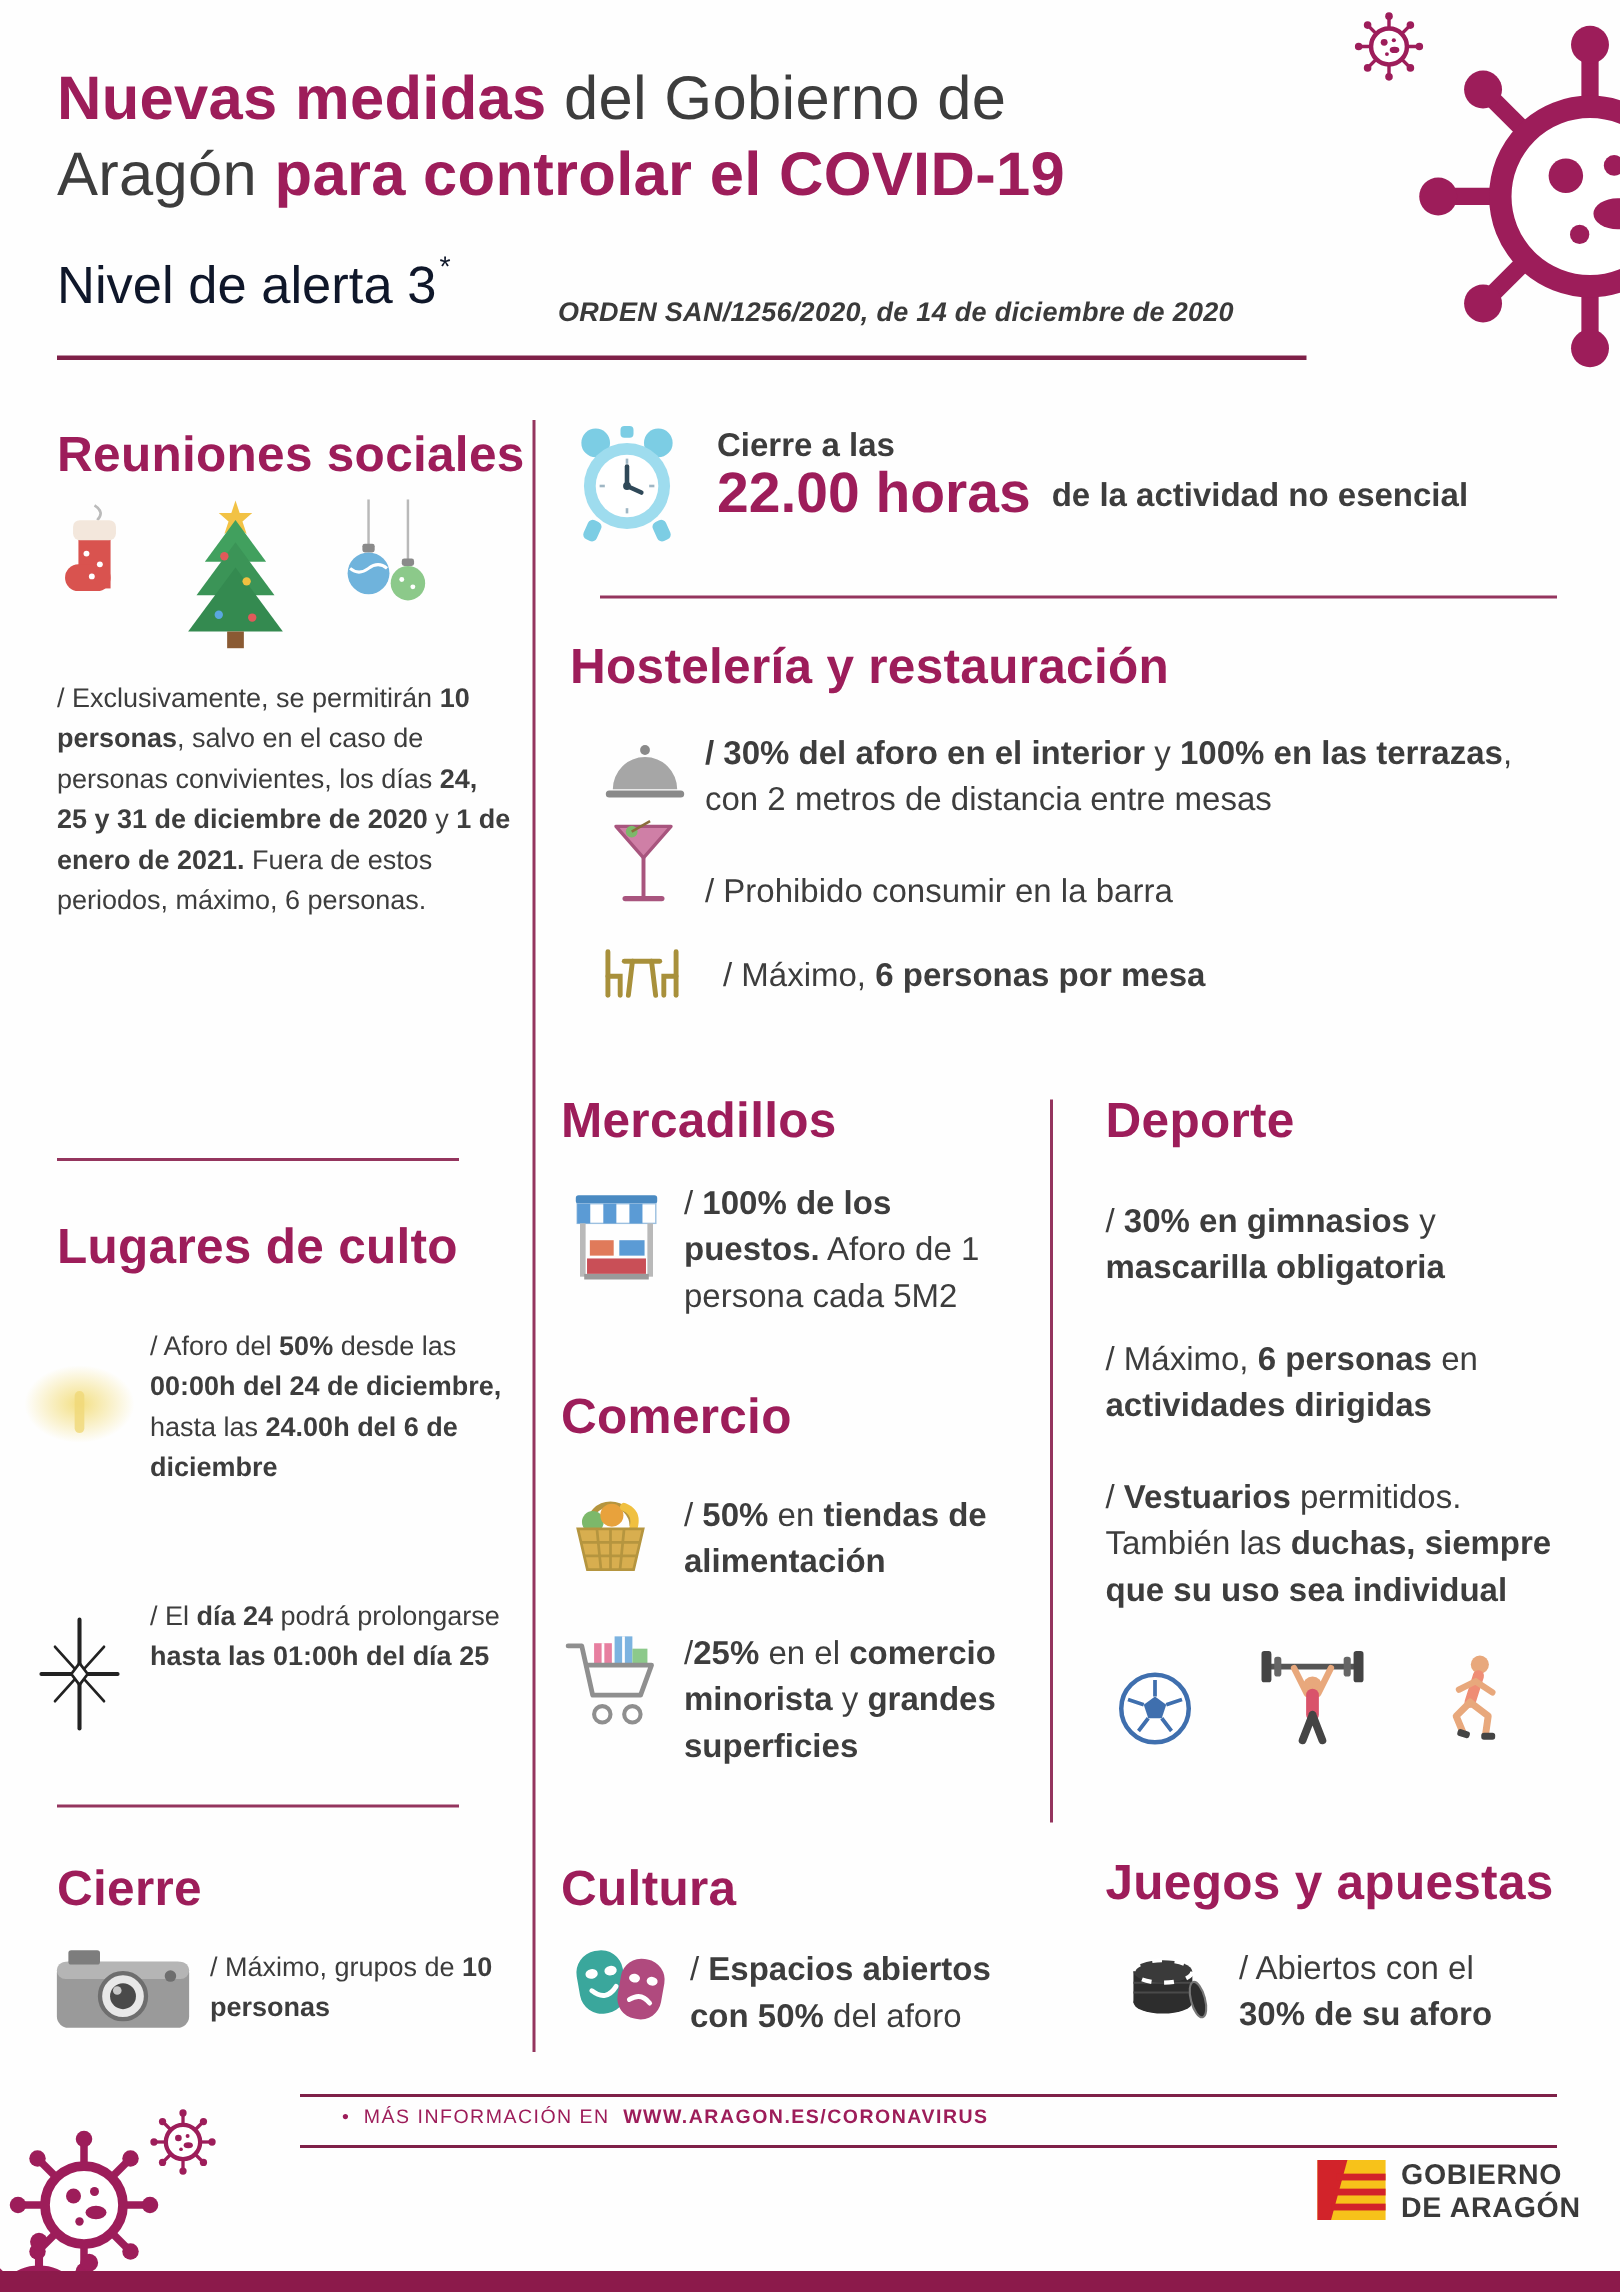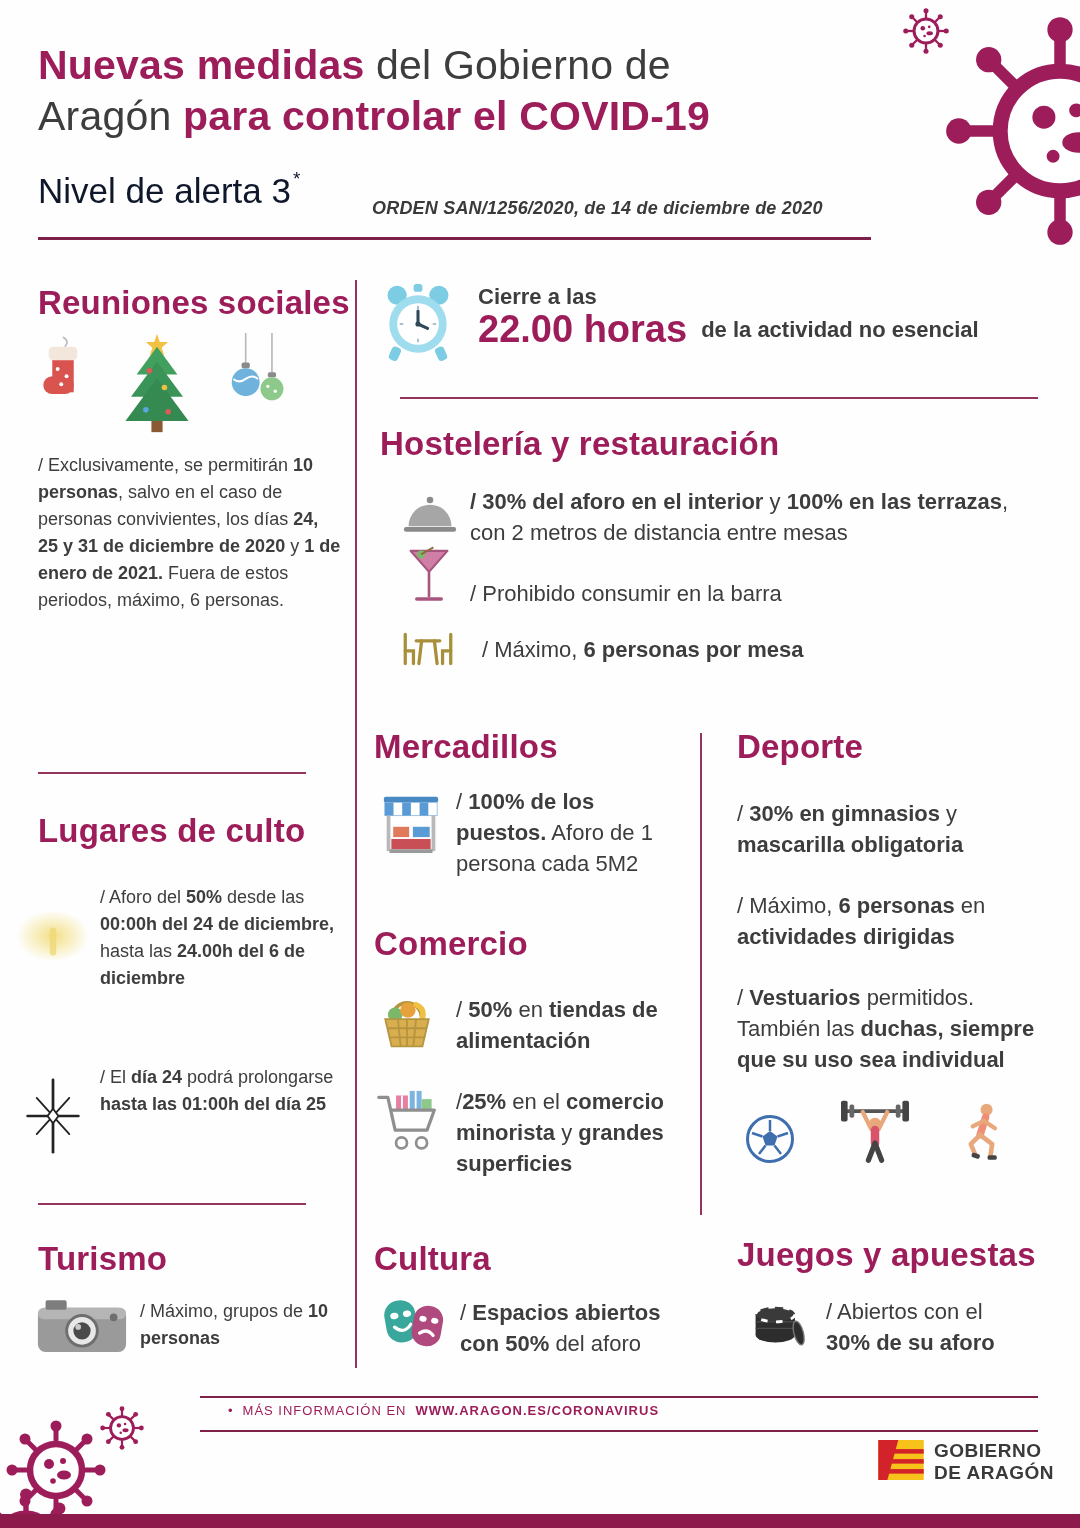--- a/index.html
+++ b/index.html
@@ -210,21 +210,21 @@
       <line x1="32" y1="2" x2="32" y2="82" stroke-width="3"></line>
       <line x1="4" y1="42" x2="60" y2="42" stroke-width="3"></line>
       <line x1="14" y1="22" x2="50" y2="62" stroke-width="2"></line>
       <line x1="50" y1="22" x2="14" y2="62" stroke-width="2"></line>
     </g>
     <polygon points="32,34 38,42 32,50 26,42" fill="#fff" stroke="#222" stroke-width="2"></polygon>
   </svg>
   <p class="abs body-text culto-t2"><span>/ El </span><span class="b">día 24</span><span> podrá prolongarse </span><span class="b">hasta las 01:00h del día 25</span></p>
   <div class="abs hr-thin div-l2"></div>
 
-  <h2 class="abs sec-h h-turismo">Turismo</h2>
+  <h2 class="abs sec-h h-turismo">Cierre</h2>
   <svg class="abs turismo-icon" width="92" height="64" viewBox="0 0 96 66">
     <rect x="2" y="14" width="92" height="46" rx="8" fill="#9a9a9a"></rect>
     <rect x="2" y="14" width="92" height="12" rx="6" fill="#b5b5b5"></rect>
     <rect x="10" y="6" width="22" height="10" rx="2" fill="#7d7d7d"></rect>
     <circle cx="48" cy="38" r="16" fill="#e8e8e8" stroke="#6e6e6e" stroke-width="3"></circle>
     <circle cx="48" cy="38" r="9" fill="#4a4a4a"></circle>
     <circle cx="44" cy="34" r="3" fill="#fff" opacity=".7"></circle>
     <circle cx="81" cy="24" r="4" fill="#6e6e6e"></circle>
   </svg>
   <p class="abs body-text turismo-t"><span>/ Máximo, grupos de </span><span class="b">10 personas</span></p>

